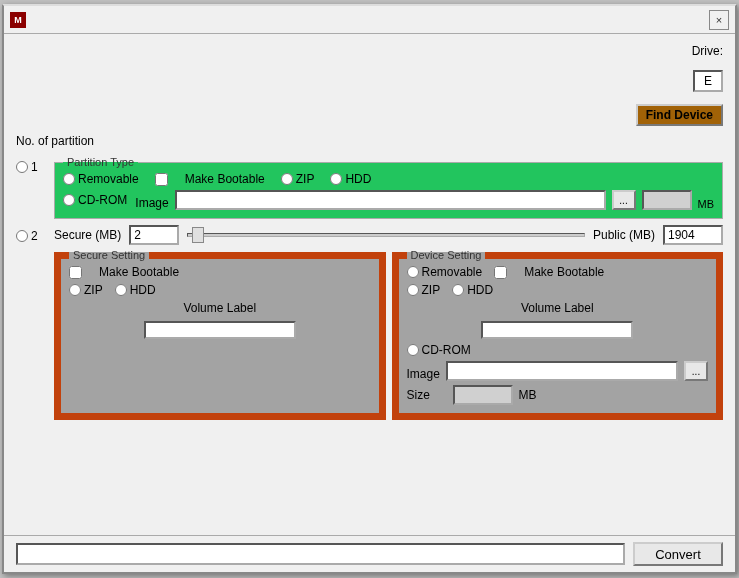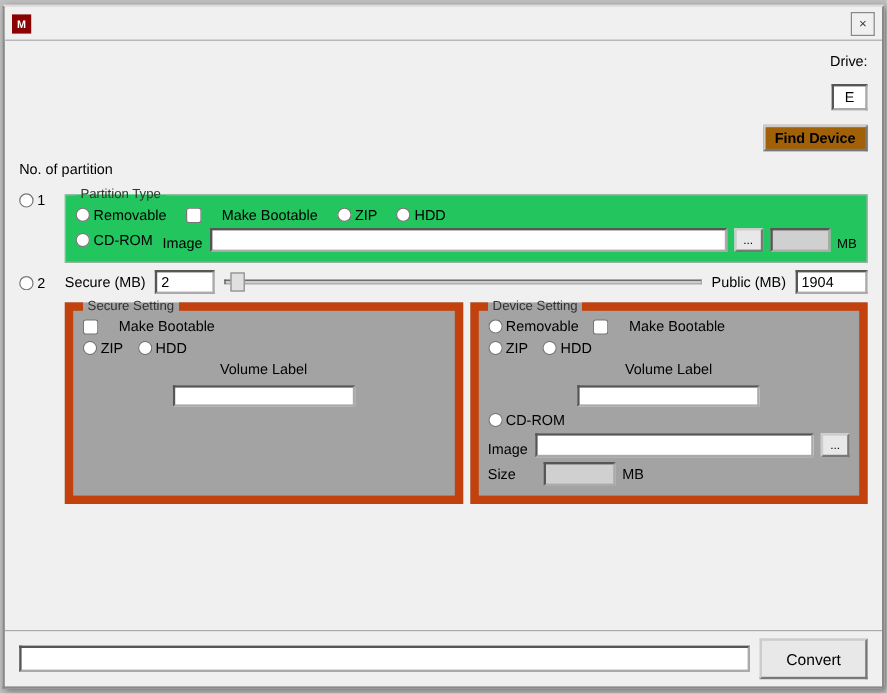--- a/index.html
+++ b/index.html
@@ -287,21 +287,21 @@
       border-top: 1px solid #aaa;
     }
     .progress-bar {
       flex: 1;
       height: 22px;
       border: 2px inset #aaa;
       background: white;
     }
     .convert-btn {
       width: 90px;
-      height: 34px;
+      height: 24px;
       border: 2px outset #ccc;
       background: #e8e8e8;
       cursor: pointer;
       font-size: 13px;
       font-weight: normal;
     }
     input[type="radio"] { cursor: pointer; }
     input[type="checkbox"] { cursor: pointer; }
     input[type="range"] {
       -webkit-appearance: none;

